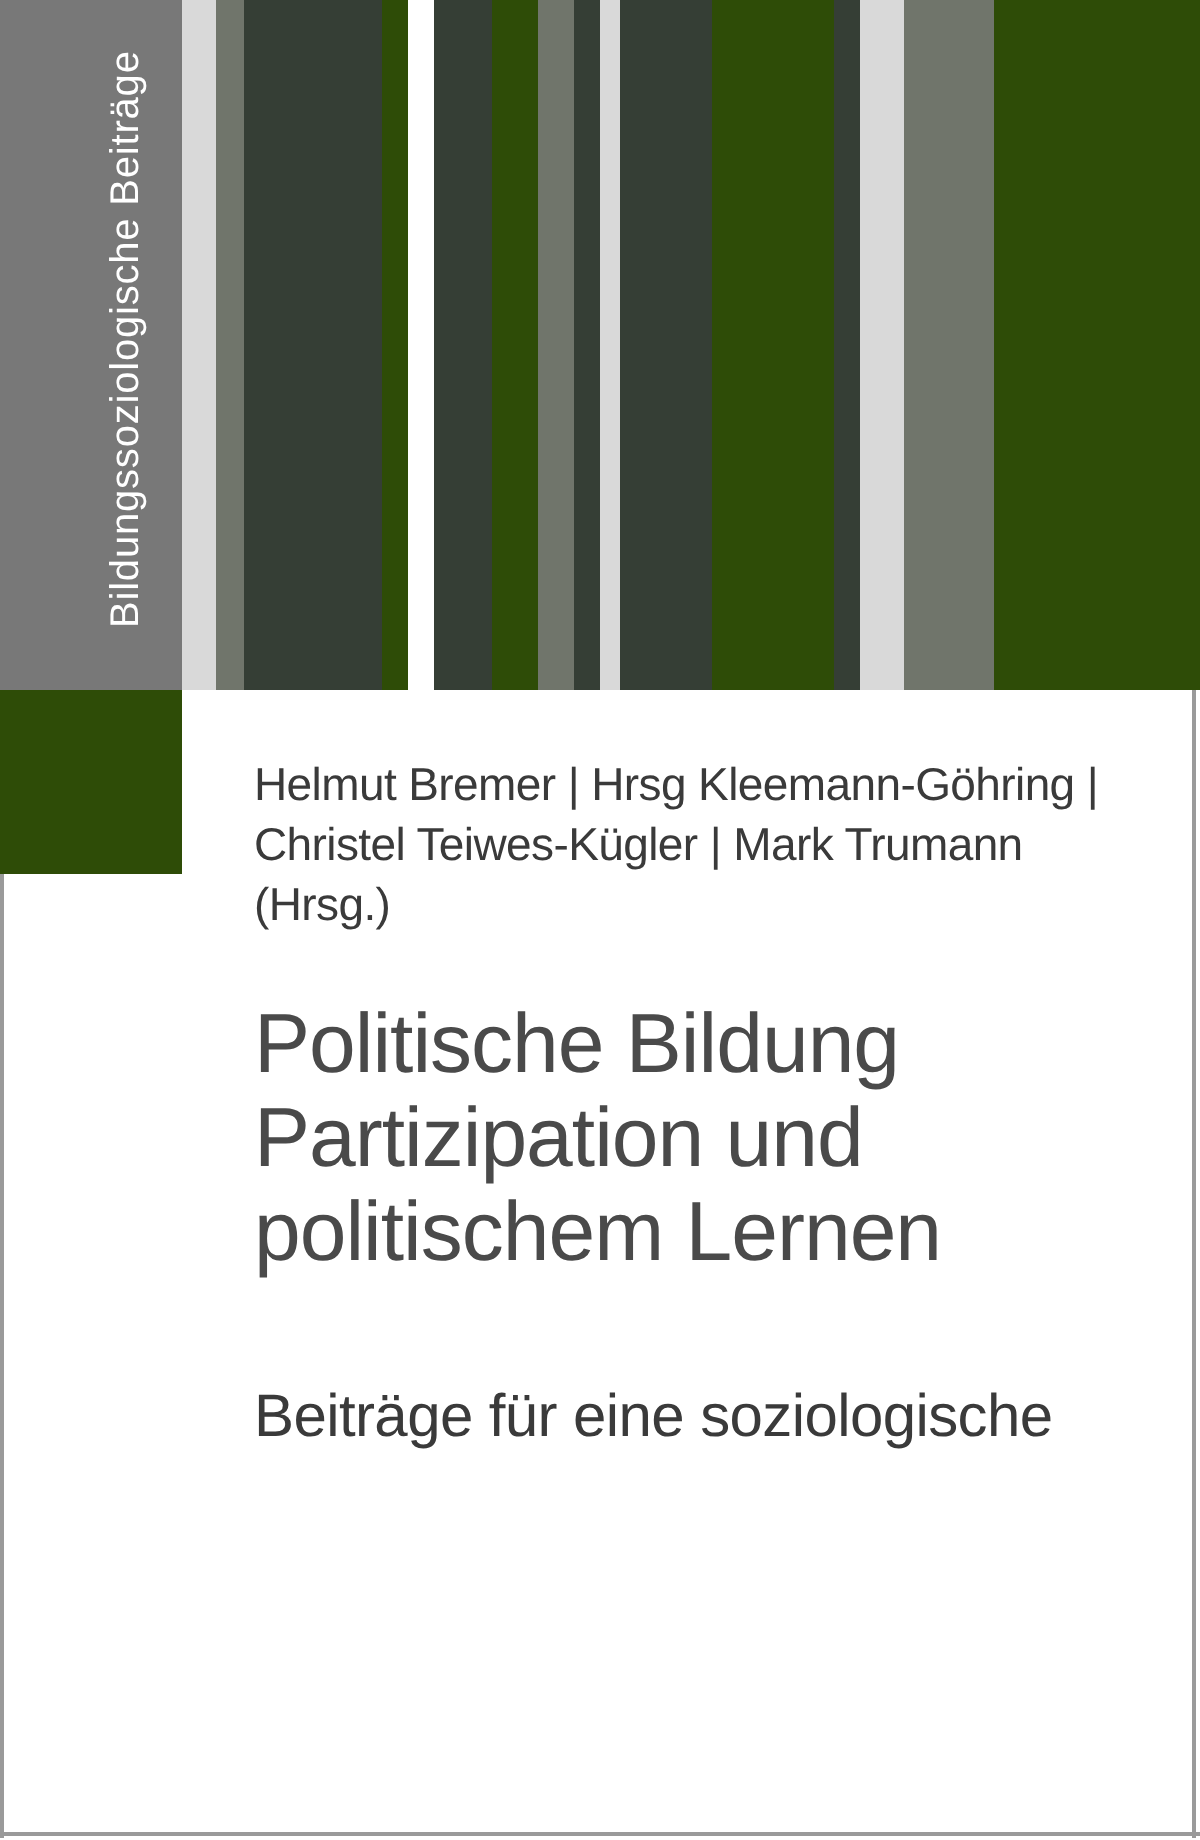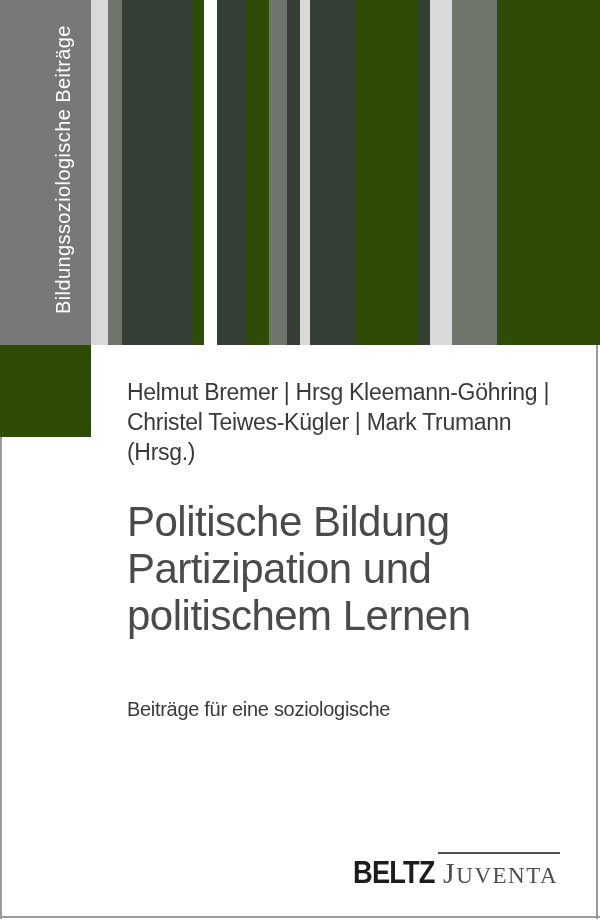--- a/index.html
+++ b/index.html
@@ -84,21 +84,21 @@
     color: var(--titleColor);
     font-size: 42px;
     line-height: 47px;
     font-weight: normal;
     letter-spacing: -0.5px;
   }
   .subtitle {
     position: absolute;
     left: 127px; top: 692px;
     color: var(--text);
-    font-size: 20px;
+    font-size: 30px;
     line-height: 34px;
     letter-spacing: -0.3px;
   }
   
   .publisher {
     position: absolute;
     right: 40px; top: 852px;
     white-space: nowrap;
   }
   .beltz {
@@ -165,17 +165,14 @@
   <h1 class="title">
     <div>Politische Bildung</div>
     <div>Partizipation und</div>
     <div>politischem Lernen</div>
   </h1>
 
   <div class="subtitle">
     <div>Beiträge für eine soziologische</div>
   </div>
 
-  <div class="publisher">
-    <span class="beltz">BELTZ</span><span class="juventa"><span class="j-initial">J</span><span class="j-rest">UVENTA</span></span>
-  </div>
 
 </div>
 
 </body></html>

